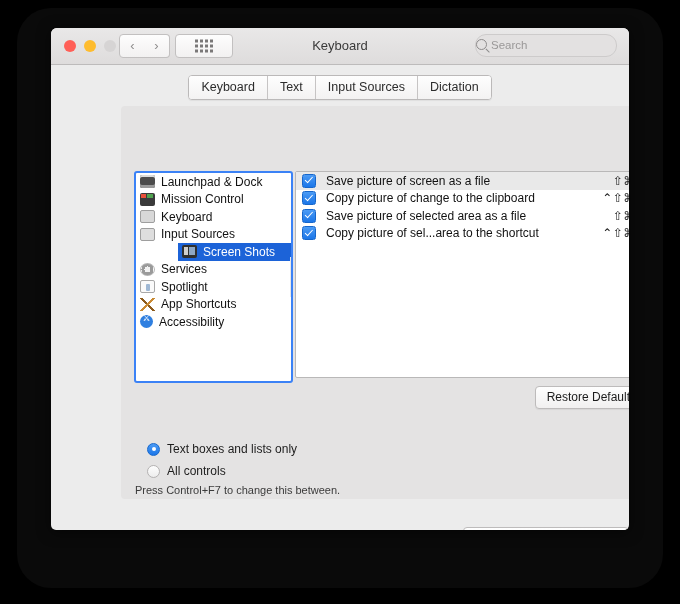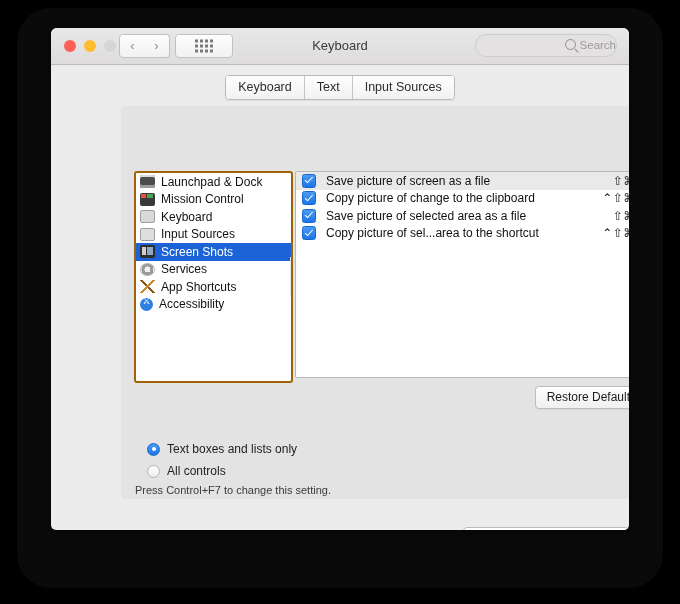--- a/index.html
+++ b/index.html
@@ -113,21 +113,21 @@
     right: 12px;
     top: 6px;
     width: 140px;
     height: 21px;
     background: #e3e1e1;
     border: 1px solid #cdcbcb;
     border-radius: 11px;
     font-size: 11.5px;
     color: #9a9898;
     line-height: 21px;
-    text-align: right;
+    text-align: left;
   }
   #searchfield .sicon {
     display: inline-block;
     position: relative;
     width: 9px; height: 9px;
     border: 1.4px solid #8e8c8c;
     border-radius: 50%;
     vertical-align: -1px;
     margin-right: 4px;
   }
@@ -189,35 +189,36 @@
   }
 
   
   #sidelist {
     position: absolute;
     left: 13px;
     top: 65px;
     width: 155px;
     height: 208px;
     background: #ffffff;
-    border: 2px solid #a16207;
+    border: 2px solid #3b82f6;
     border-radius: 3px;
     overflow: hidden;
   }
   .side-item {
     display: flex;
     align-items: center;
     height: 17.5px;
     padding-left: 4px;
     font-size: 12px;
     color: #111;
   }
   .side-item.selected {
     background: #1c63d8;
     color: #ffffff;
+    margin-left: 42px;
   }
   .side-ico {
     width: 15px; height: 13px;
     margin-right: 6px;
     flex: 0 0 auto;
     position: relative;
   }
   
   .ico-launchpad { background:#4c4c4c; border-radius:2px; box-shadow: inset 0 2px 0 #dcdcdc, inset 0 -3px 0 #9a9a9a; }
   .ico-mission { background:#3a3a3a; border-radius:2px; }
@@ -411,20 +412,21 @@
     <div id="searchfield">
       <span class="sicon"></span><span>Search</span>
     </div>
   </div>
 
   <div id="tabbar">
     <div id="tabs">
       <div class="tab">Keyboard</div>
       <div class="tab">Text</div>
       <div class="tab">Input Sources</div>
+      <div class="tab">Dictation</div>
     </div>
   </div>
 
   <div id="panel">
 
 
     <div id="sidelist">
       <div class="side-item">
         <span class="side-ico ico-launchpad"></span>
         <span>Launchpad &amp; Dock</span>
@@ -441,20 +443,24 @@
         <span class="side-ico ico-inputsrc"></span>
         <span>Input Sources</span>
       </div>
       <div class="side-item selected">
         <span class="side-ico ico-screenshots"></span>
         <span>Screen Shots</span>
       </div>
       <div class="side-item">
         <span class="side-ico ico-services"></span>
         <span>Services</span>
+      </div>
+      <div class="side-item">
+        <span class="side-ico ico-spotlight"></span>
+        <span>Spotlight</span>
       </div>
       <div class="side-item">
         <span class="side-ico ico-appshortcuts"></span>
         <span>App Shortcuts</span>
       </div>
       <div class="side-item">
         <span class="side-ico ico-accessibility"></span>
         <span>Accessibility</span>
       </div>
       <div id="side-scroll">
@@ -490,18 +496,18 @@
 
     <div class="radio-row r1">
       <span class="radio on"></span>
       <span>Text boxes and lists only</span>
     </div>
     <div class="radio-row r2">
       <span class="radio"></span>
       <span>All controls</span>
     </div>
 
-    <div id="fka-note">Press Control+F7 to change this setting.</div>
+    <div id="fka-note">Press Control+F7 to change this between.</div>
   </div>
 
   <div id="bluetooth">Set Up Bluetooth Keyboard…</div>
 
 </div>
 
 </body></html>

